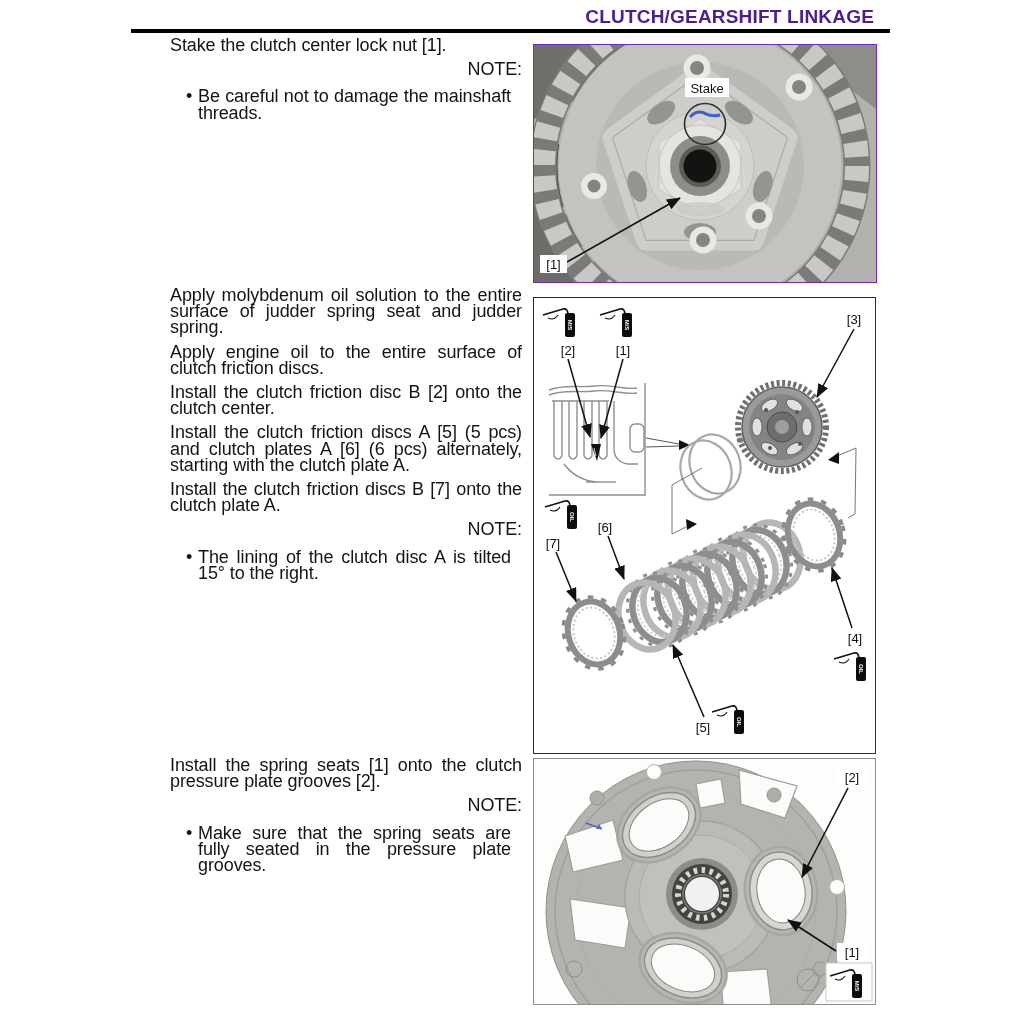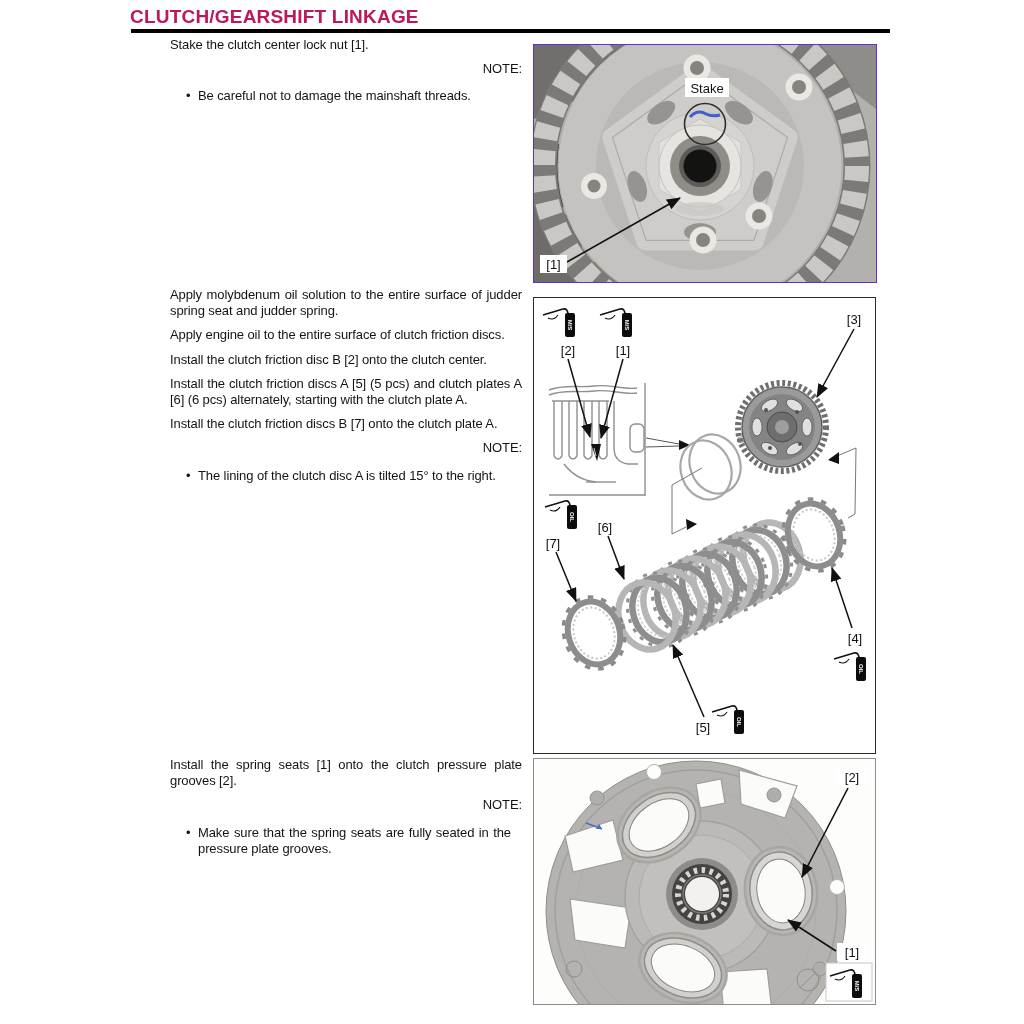--- a/index.html
+++ b/index.html
@@ -1,19 +1,19 @@
 <!DOCTYPE html>
 <html><head>
 <meta charset="utf-8">
 <style>
   html,body{margin:0;padding:0;background:#ffffff;}
   body{width:1024px;height:1024px;position:relative;font-family:"Liberation Sans",sans-serif;color:#141414;overflow:hidden;}
-  .hdr-title{position:absolute;left:130px;top:6px;width:744px;text-align:left;font-size:19px;font-weight:bold;letter-spacing:0.2px;color:#be185d;}
+  .hdr-title{position:absolute;left:130px;top:6px;width:744px;text-align:right;font-size:19px;font-weight:bold;letter-spacing:0.2px;color:#4c1d95;}
   .hdr-rule{position:absolute;left:131px;top:29px;width:759px;height:4px;background:#000;}
-  .col{position:absolute;left:170px;width:352px;font-size:13px;line-height:16.2px;text-align:justify;letter-spacing:-0.1px;}
+  .col{position:absolute;left:170px;width:352px;font-size:18px;line-height:16.2px;text-align:justify;letter-spacing:-0.1px;}
   .col p{margin:0 0 8px 0;}
   .note{margin:3px 0 1px 0;text-align:right;}
   ul.bl{list-style:none;margin:11px;padding:0;}
   ul.bl li{position:relative;padding-left:17px;margin:0 0 3px 0;}
   ul.bl li::before{content:"\2022";position:absolute;left:5px;top:0;}
   .fig{position:absolute;background:#fff;}
   #fig1{left:533px;top:44px;width:342px;height:237px;border:1px solid #6d28d9;}
   #fig2{left:533px;top:297px;width:341px;height:455px;border:1px solid #2a2a2a;}
   #fig3{left:533px;top:758px;width:341px;height:245px;border:1px solid #8f8d89;}
   svg{display:block;}

